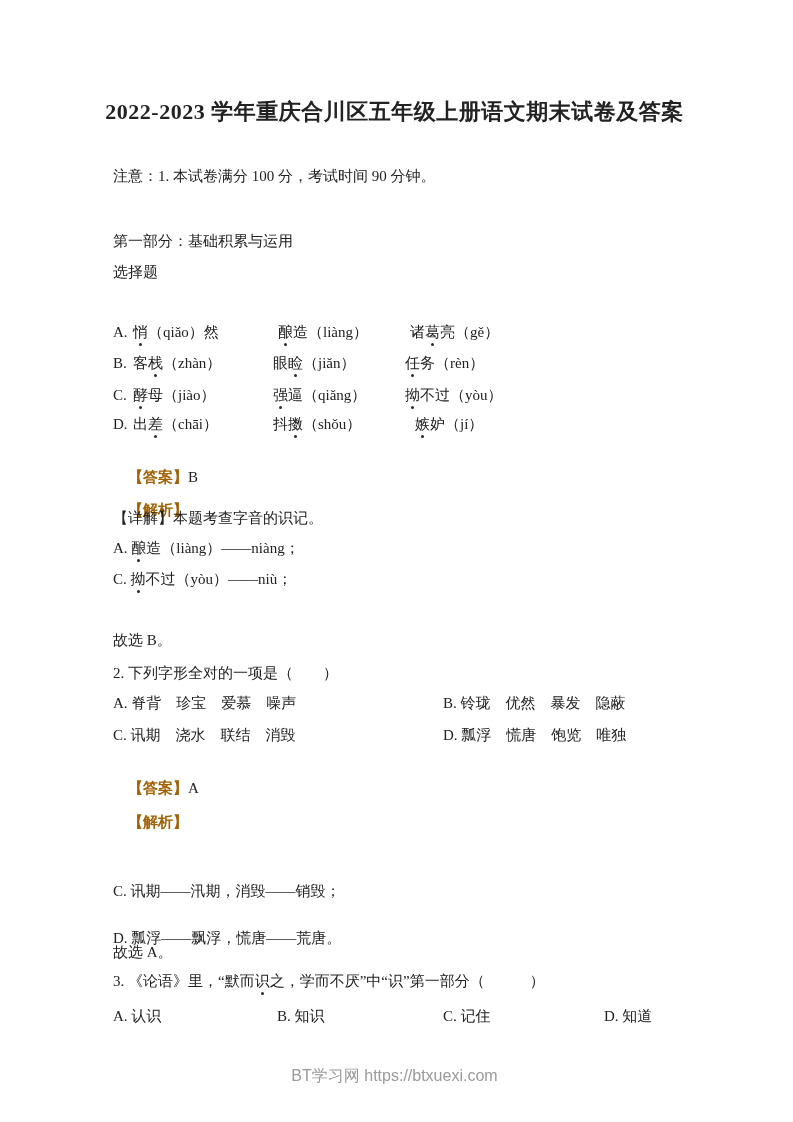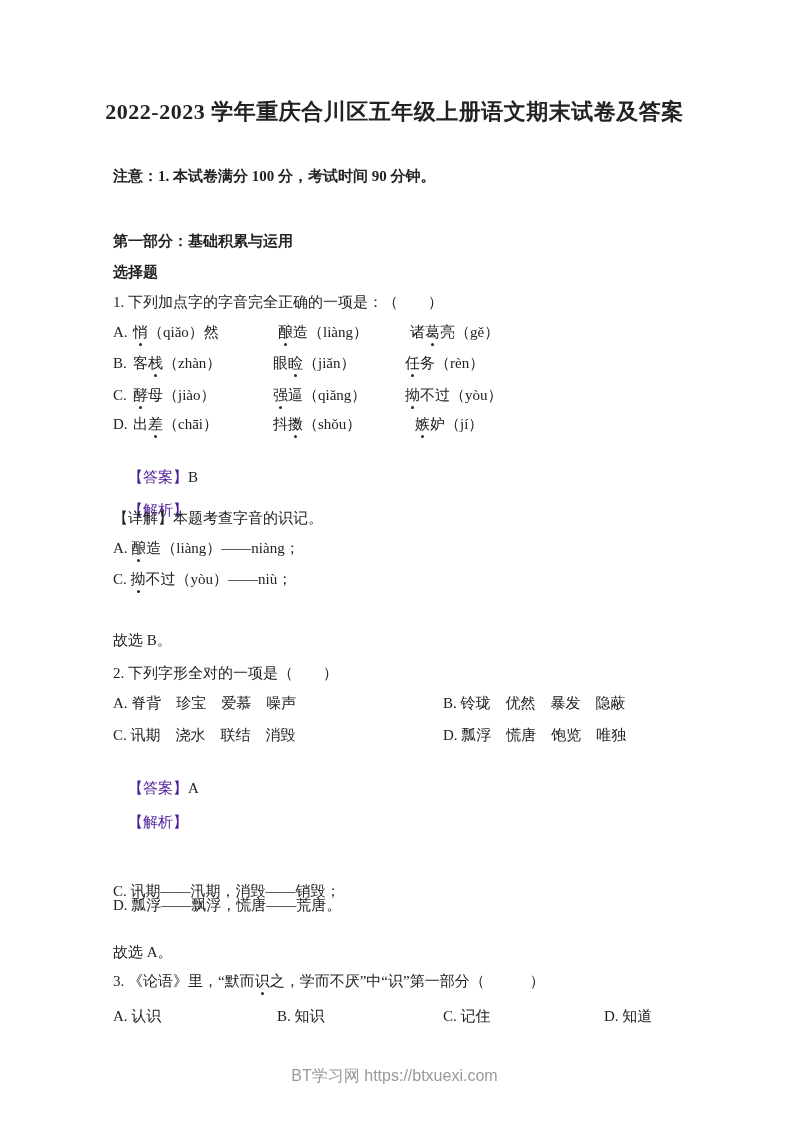--- a/index.html
+++ b/index.html
@@ -17,22 +17,22 @@
     text-align:center;
     font-size:22px; font-weight:bold;
     letter-spacing:0.5px;
     white-space:pre;
   }
   .ln {
     position:absolute; left:113px;
     line-height:22px; height:22px;
     white-space:pre;
   }
-  .b { font-weight:bold; }
-  .blue { color:#4c1d95; }
+  .b { font-weight:normal; }
+  .blue { color:#a16207;font-weight:bold; }
   .cell { position:absolute; top:0; white-space:pre; }
   .dot { position:relative; display:inline-block; }
   .dot::after {
     content:""; position:absolute;
     left:50%; margin-left:-1.5px; bottom:-3px;
     width:3px; height:3px; border-radius:50%;
     background:#2a2a2a;
   }
   .footer {
     position:absolute; top:1066px; left:0; width:100%;
@@ -47,21 +47,20 @@
 
 <div class="page">
 
   <div class="title">2022-2023 学年重庆合川区五年级上册语文期末试卷及答案</div>
 
   <div class="ln b" style="top:165px">注意：1. 本试卷满分 100 分，考试时间 90 分钟。</div>
 
   <div class="ln b" style="top:230px">第一部分：基础积累与运用</div>
   <div class="ln b" style="top:261px">选择题</div>
 
-  <div class="ln" style="top:291px">1. 下列加点字的字音完全正确的一项是：（　　）</div>
 
   <div class="ln" style="top:321px">
     <span class="cell" style="left:0">A.</span>
     <span class="cell" style="left:20px"><span class="dot">悄</span><span>（qiǎo）然</span></span>
     <span class="cell" style="left:165px"><span class="dot">酿</span><span>造（liàng）</span></span>
     <span class="cell" style="left:297px"><span>诸</span><span class="dot">葛</span><span>亮（gě）</span></span>
   </div>
   <div class="ln" style="top:352px">
     <span class="cell" style="left:0">B.</span>
     <span class="cell" style="left:20px"><span>客</span><span class="dot">栈</span><span>（zhàn）</span></span>
@@ -102,21 +101,21 @@
     <span class="cell" style="left:330px">D. 瓢浮　慌唐　饱览　唯独</span>
   </div>
 
   <div class="ln" style="top:755px">
     <span class="blue">【答案】</span><span>A</span>
   </div>
   <div class="ln" style="top:789px">
     <span class="blue">【解析】</span>
   </div>
   <div class="ln" style="top:880px">C. 讯期——汛期，消毁——销毁；</div>
-  <div class="ln" style="top:894px">D. 瓢浮——飘浮，慌唐——荒唐。</div>
+  <div class="ln" style="top:927px">D. 瓢浮——飘浮，慌唐——荒唐。</div>
   <div class="ln" style="top:941px">故选 A。</div>
 
   <div class="ln" style="top:970px"><span>3. 《论语》里，“默而</span><span class="dot">识</span><span>之，学而不厌”中“识”第一部分（　　　）</span></div>
   <div class="ln" style="top:1005px">
     <span class="cell" style="left:0">A. 认识</span>
     <span class="cell" style="left:164px">B. 知识</span>
     <span class="cell" style="left:330px">C. 记住</span>
     <span class="cell" style="left:491px">D. 知道</span>
   </div>
 

